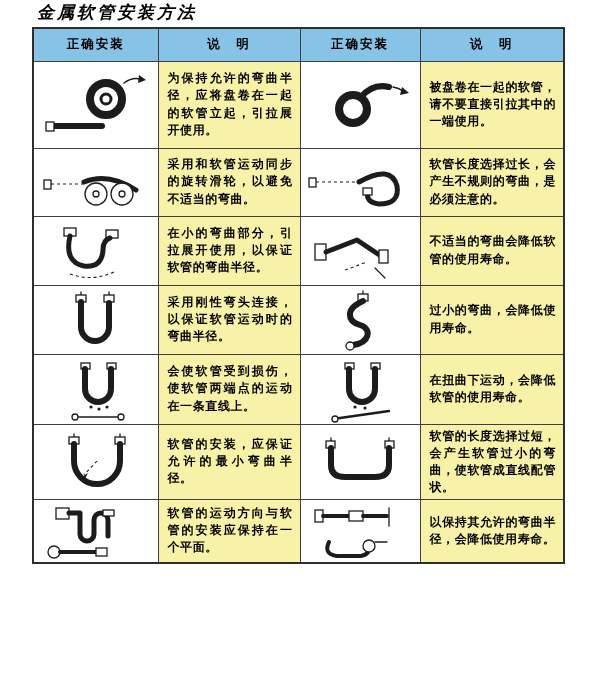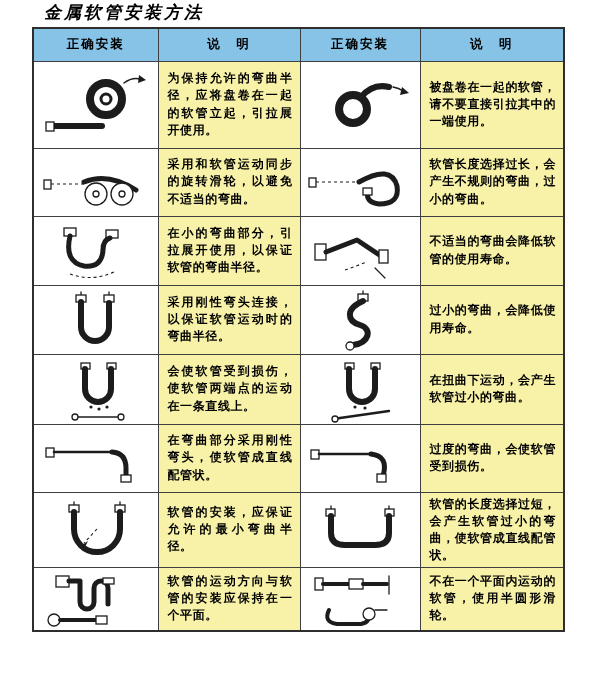--- a/index.html
+++ b/index.html
@@ -3,21 +3,21 @@
 <meta charset="utf-8">
 <style>
   html,body{margin:0;padding:0;}
   body{
     width:600px;height:698px;background:#ffffff;
     font-family:"Liberation Sans","DejaVu Sans",sans-serif;
     color:#111;
   }
   .page{position:relative;width:600px;height:698px;overflow:hidden;}
   .title{
-    position:absolute;left:44px;top:1px;margin:0;
+    position:absolute;left:37px;top:1px;margin:0;
     font-family:"DejaVu Serif","Liberation Serif",serif;
     font-style:italic;font-weight:bold;font-size:17px;
     letter-spacing:3px;color:#000;
   }
   table.guide{
     position:absolute;left:32px;top:27px;
     width:531px;border-collapse:collapse;table-layout:fixed;
     border:2px solid #2e2e2e;
   }
   col.c1{width:125px}col.c2{width:142px}col.c3{width:120px}col.c4{width:144px}
@@ -111,21 +111,21 @@
         </td>
         <td class="img">
           <svg class="art" width="110" height="64" viewBox="0 0 110 64">
             <rect x="4" y="28" width="7" height="9" class="t"></rect>
             <path d="M11 32 H 54" class="d"></path>
             <path d="M54 32 Q 86 14 92 36 Q 95 54 74 54 Q 60 52 63 42" class="h" stroke-width="5"></path>
             <rect x="58" y="38" width="9" height="7" class="t"></rect>
           </svg>
         </td>
         <td class="note">
-          <span>软管长度选择过长，会产生不规则的弯曲，过小的弯曲。</span>
+          <span>软管长度选择过长，会产生不规则的弯曲，是必须注意的。</span>
         </td>
       </tr>
 
       <tr style="height:69px">
         <td class="img">
           <svg class="art" width="112" height="66" viewBox="0 0 112 66">
             <rect x="24" y="10" width="12" height="8" class="t"></rect>
             <rect x="66" y="12" width="12" height="8" class="t"></rect>
             <path d="M30 18 Q 24 44 44 48 Q 62 50 63 32 Q 63 22 70 20" class="h" stroke-width="5"></path>
             <path d="M30 56 Q 52 64 74 54" class="d"></path>
@@ -195,48 +195,24 @@
             <rect x="40" y="8" width="9" height="6" class="t"></rect>
             <rect x="66" y="8" width="9" height="6" class="t"></rect>
             <path d="M44 14 V 34 A 13 13 0 0 0 70 34 V 14" class="h" stroke-width="6"></path>
             <circle cx="50" cy="52" r="1.6" class="f"></circle>
             <circle cx="60" cy="53" r="1.6" class="f"></circle>
             <path d="M28 64 L 84 56" class="h" stroke-width="2.4"></path>
             <circle cx="30" cy="64" r="3" class="t"></circle>
           </svg>
         </td>
         <td class="note">
-          <span>在扭曲下运动，会产生软管过小的弯曲。</span>
-        </td>
-      </tr>
-
-      <tr style="height:68px">
-        <td class="img">
-          <svg class="art" width="112" height="64" viewBox="0 0 112 64">
-            <rect x="6" y="22" width="8" height="9" class="t"></rect>
-            <path d="M14 26 H 72" class="h" stroke-width="2.6"></path>
-            <path d="M72 26 Q 86 27 86 42 V 50" class="h" stroke-width="5"></path>
-            <rect x="81" y="49" width="10" height="7" class="t"></rect>
-          </svg>
-        </td>
-        <td class="note">
-          <span>在弯曲部分采用刚性弯头，使软管成直线配管状。</span>
-        </td>
-        <td class="img">
-          <svg class="art" width="110" height="64" viewBox="0 0 110 64">
-            <rect x="6" y="24" width="8" height="9" class="t"></rect>
-            <path d="M14 28 H 66" class="h" stroke-width="2.6"></path>
-            <path d="M66 28 Q 84 30 78 50" class="h" stroke-width="5"></path>
-            <rect x="72" y="48" width="9" height="8" class="t"></rect>
-          </svg>
-        </td>
-        <td class="note">
-          <span>过度的弯曲，会使软管受到损伤。</span>
-        </td>
-      </tr>
+          <span>在扭曲下运动，会降低软管的使用寿命。</span>
+        </td>
+      </tr>
+
 
       <tr style="height:69px">
         <td class="img">
           <svg class="art" width="112" height="66" viewBox="0 0 112 66">
             <path d="M34 10 V 5 M 80 10 V 5" class="h" stroke-width="1.3"></path>
             <rect x="29" y="8" width="10" height="7" class="t"></rect>
             <rect x="75" y="8" width="10" height="7" class="t"></rect>
             <path d="M34 15 V 32 A 23 23 0 0 0 80 32 V 15" class="h" stroke-width="6"></path>
             <path d="M57 32 L 44 46" class="d"></path>
             <polygon points="42,48 48,44 45,50" class="f"></polygon>
@@ -278,19 +254,19 @@
             <path d="M18 16 H 44" class="h" stroke-width="4"></path>
             <rect x="44" y="11" width="14" height="10" class="t"></rect>
             <path d="M58 16 H 82" class="h" stroke-width="4"></path>
             <path d="M84 8 V 26" class="h" stroke-width="1.3"></path>
             <path d="M24 42 Q 18 54 32 56 H 56 Q 66 54 63 46" class="h" stroke-width="4"></path>
             <circle cx="64" cy="46" r="6" class="t"></circle>
             <path d="M70 42 H 82" class="h" stroke-width="1.3"></path>
           </svg>
         </td>
         <td class="note">
-          <span>不在一个平面内运动的软管，使用半圆形滑轮。</span>
+          <span>以保持其允许的弯曲半径，会降低使用寿命。</span>
         </td>
       </tr>
 
     </tbody>
   </table>
 </div>
 
 </body></html>

